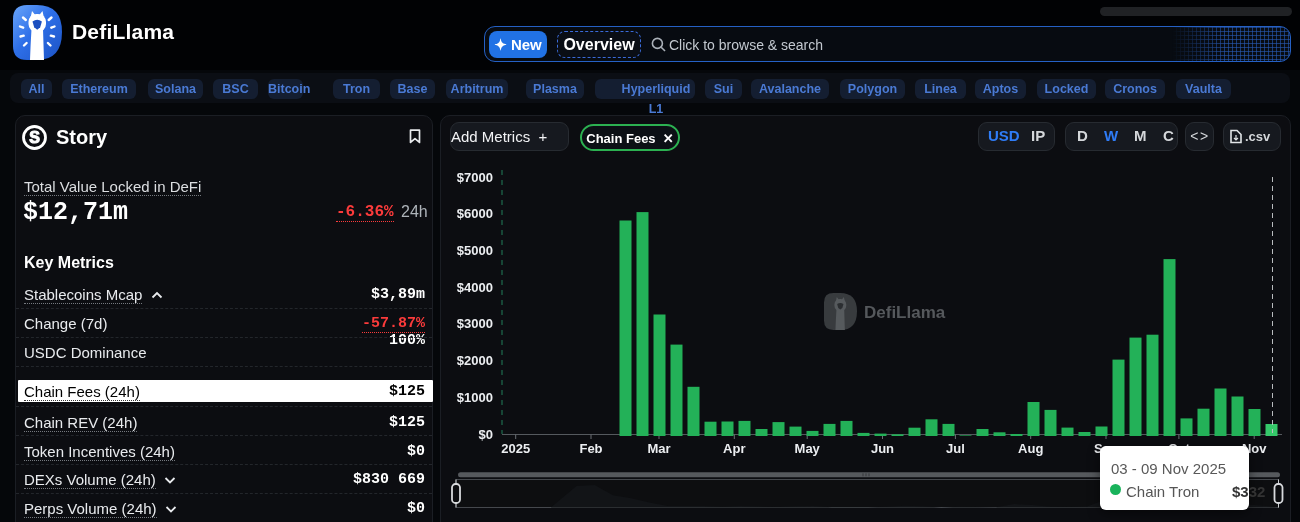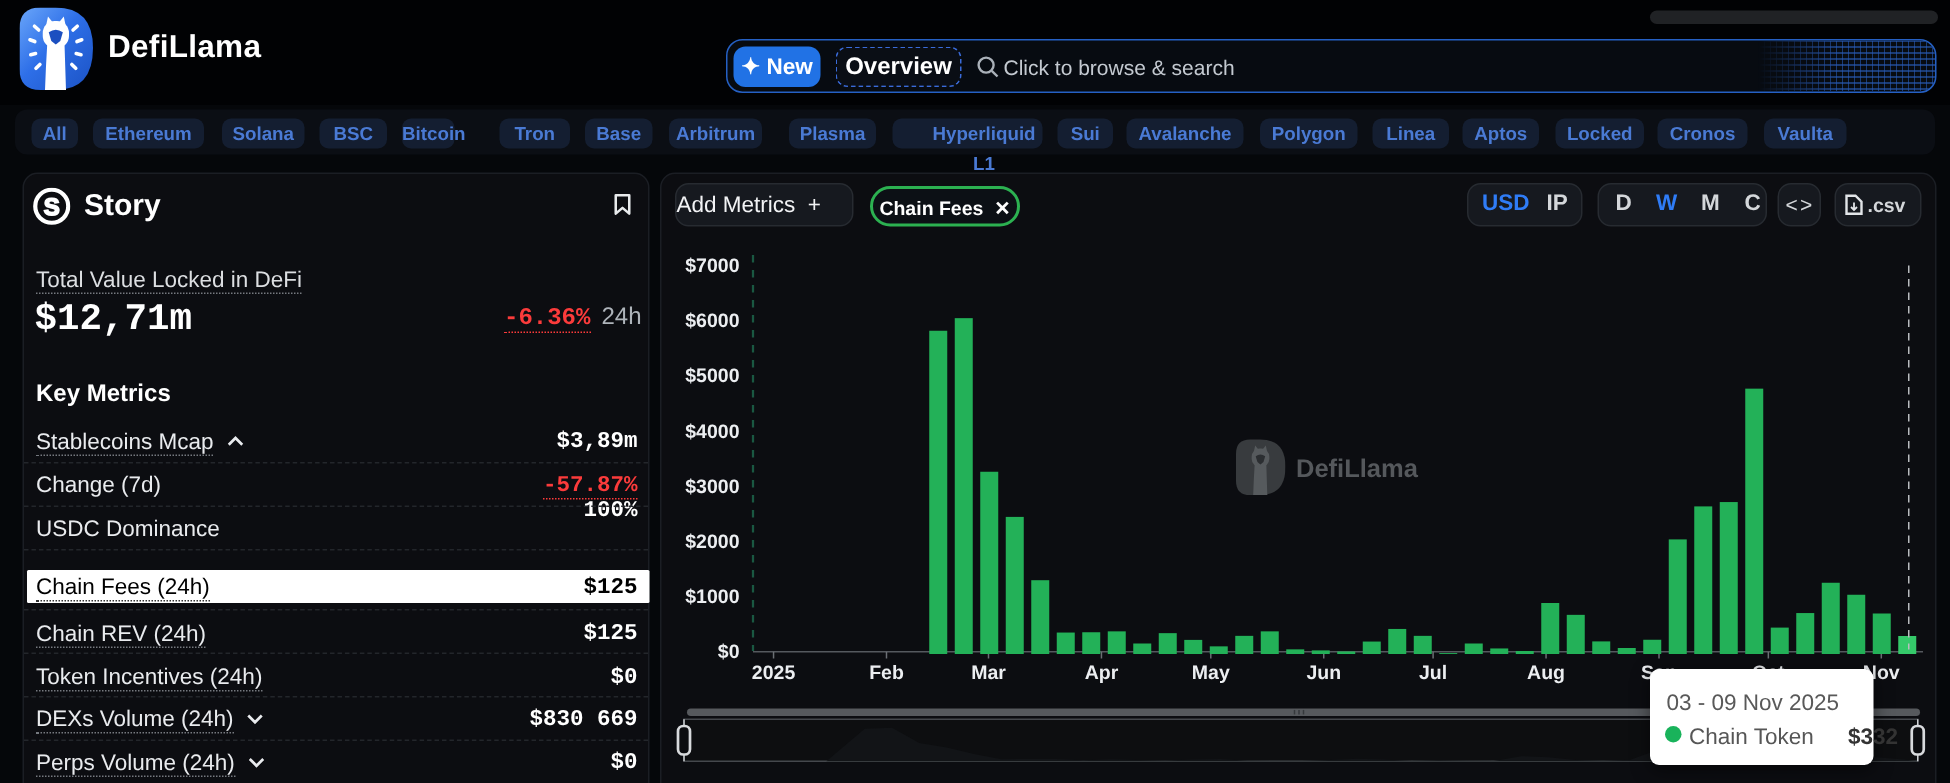--- a/index.html
+++ b/index.html
@@ -264,14 +264,14 @@
 <polygon points="456.0,507.5 550.9,507.5 576.5,485.9 594.7,485.1 612.9,495.3 631.2,498.3 649.4,502.6 667.6,506.1 685.9,506.0 704.1,506.0 722.3,506.8 740.6,506.1 758.8,506.6 777.0,507.0 795.3,506.3 813.5,506.0 831.7,507.2 850.0,507.3 868.2,507.3 886.5,506.7 904.7,505.8 922.9,506.3 941.2,507.4 959.4,506.8 977.6,507.1 995.9,507.3 1014.1,504.1 1032.3,504.9 1050.6,506.7 1068.8,507.1 1087.0,506.5 1105.3,499.8 1123.5,497.6 1141.7,497.3 1160.0,489.8 1178.2,505.7 1196.4,504.8 1214.7,502.7 1232.9,503.5 1251.1,504.8 1269.4,506.3 1278.5,507.5" fill="#121417"></polygon>
 <line x1="456" y1="479.5" x2="456" y2="507.5" stroke="#cdd0d3" stroke-width="1"></line>
 <line x1="1278.5" y1="479.5" x2="1278.5" y2="507.5" stroke="#cdd0d3" stroke-width="1"></line>
 <rect x="452" y="484" width="8" height="19" rx="3.5" fill="#0c0d10" stroke="#d8dadd" stroke-width="1.8"></rect>
 <rect x="1274.5" y="484" width="8" height="19" rx="3.5" fill="#0c0d10" stroke="#d8dadd" stroke-width="1.8"></rect>
 </svg>
 
 <div class="abs" style="left:1100px;top:446px;width:149px;height:64px;background:#fff;border-radius:6px;box-shadow:0 3px 12px rgba(0,0,0,0.5);"></div>
 <div class="abs" style="left:1111px;top:460px;color:#595959;font-size:15px;">03 - 09 Nov 2025</div>
 <div class="abs" style="left:1110px;top:484px;width:11px;height:11px;border-radius:50%;background:#19b35b;"></div>
-<div class="abs" style="left:1126px;top:483px;color:#565656;font-size:15px;">Chain Token</div>
+<div class="abs" style="left:1126px;top:483px;color:#565656;font-size:15px;">Chain Tron</div>
 <div class="abs" style="left:1208px;top:483px;color:#333;font-size:15px;font-weight:600;margin-left:24px;">$332</div>
 
 </body></html>

